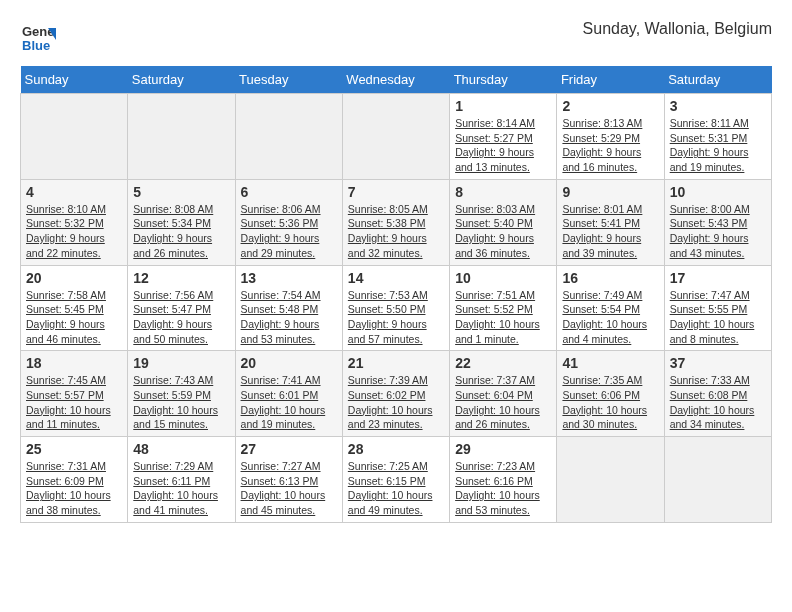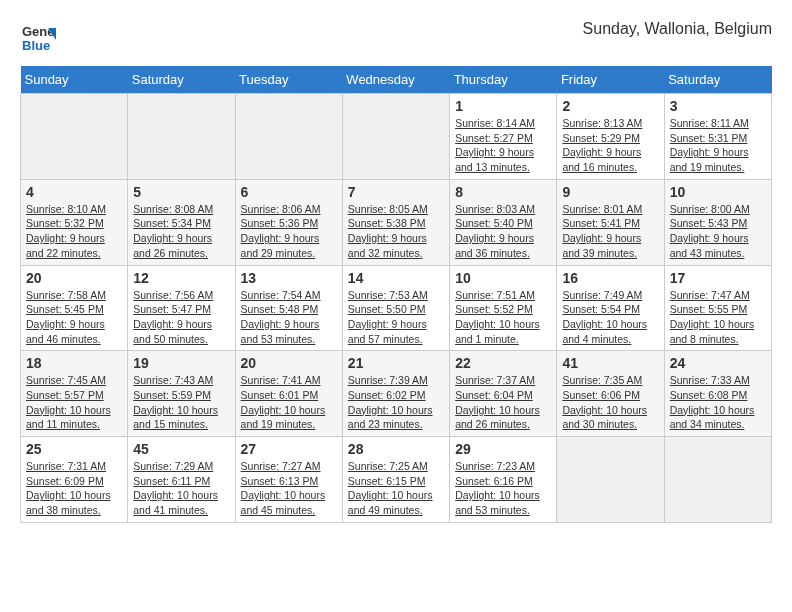--- a/index.html
+++ b/index.html
@@ -204,31 +204,31 @@
         </td>
         <td>
           <div class="day-number">22</div>
           <div class="day-info">Sunrise: 7:37 AM<br>Sunset: 6:04 PM<br>Daylight: 10 hours and 26 minutes.</div>
         </td>
         <td>
           <div class="day-number">41</div>
           <div class="day-info">Sunrise: 7:35 AM<br>Sunset: 6:06 PM<br>Daylight: 10 hours and 30 minutes.</div>
         </td>
         <td>
-          <div class="day-number">24</div>
+          <div class="day-number">37</div>
           <div class="day-info">Sunrise: 7:33 AM<br>Sunset: 6:08 PM<br>Daylight: 10 hours and 34 minutes.</div>
         </td>
       </tr>
       <tr>
         <td>
           <div class="day-number">25</div>
           <div class="day-info">Sunrise: 7:31 AM<br>Sunset: 6:09 PM<br>Daylight: 10 hours and 38 minutes.</div>
         </td>
         <td>
-          <div class="day-number">45</div>
+          <div class="day-number">48</div>
           <div class="day-info">Sunrise: 7:29 AM<br>Sunset: 6:11 PM<br>Daylight: 10 hours and 41 minutes.</div>
         </td>
         <td>
           <div class="day-number">27</div>
           <div class="day-info">Sunrise: 7:27 AM<br>Sunset: 6:13 PM<br>Daylight: 10 hours and 45 minutes.</div>
         </td>
         <td>
           <div class="day-number">28</div>
           <div class="day-info">Sunrise: 7:25 AM<br>Sunset: 6:15 PM<br>Daylight: 10 hours and 49 minutes.</div>
         </td>

